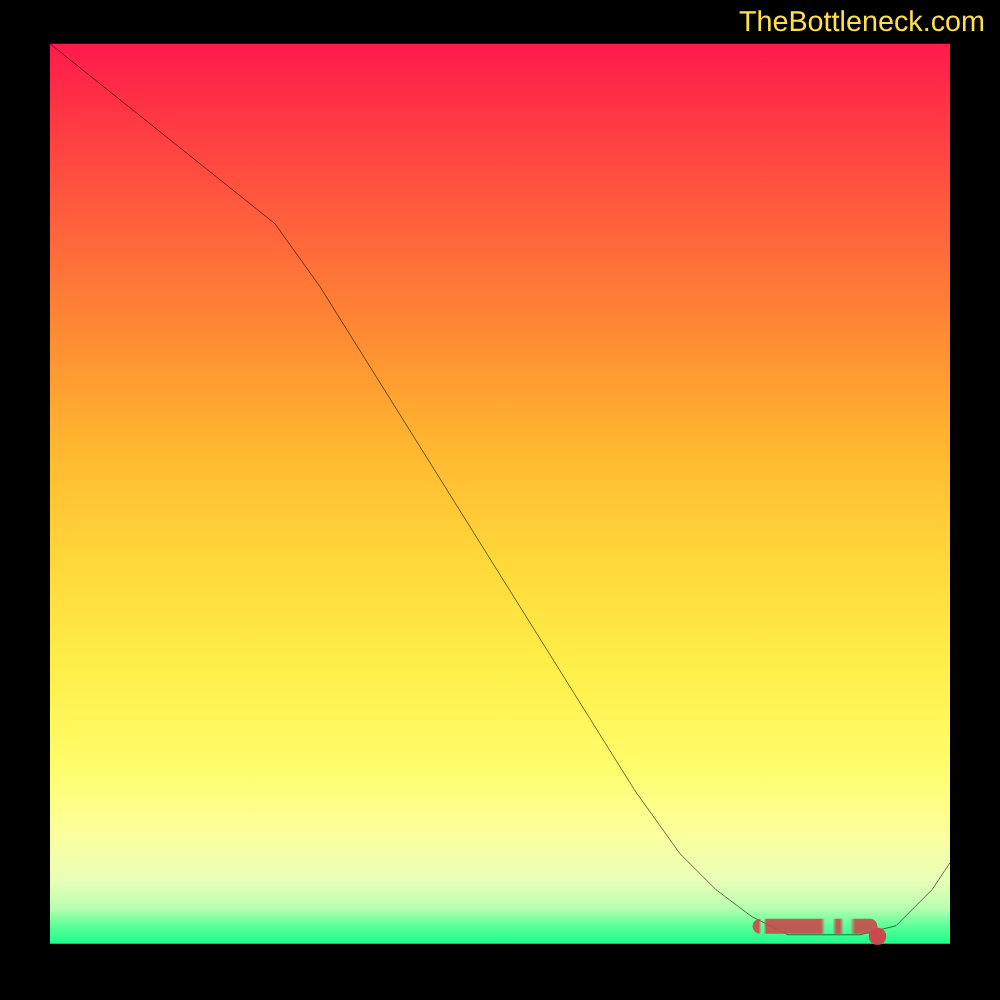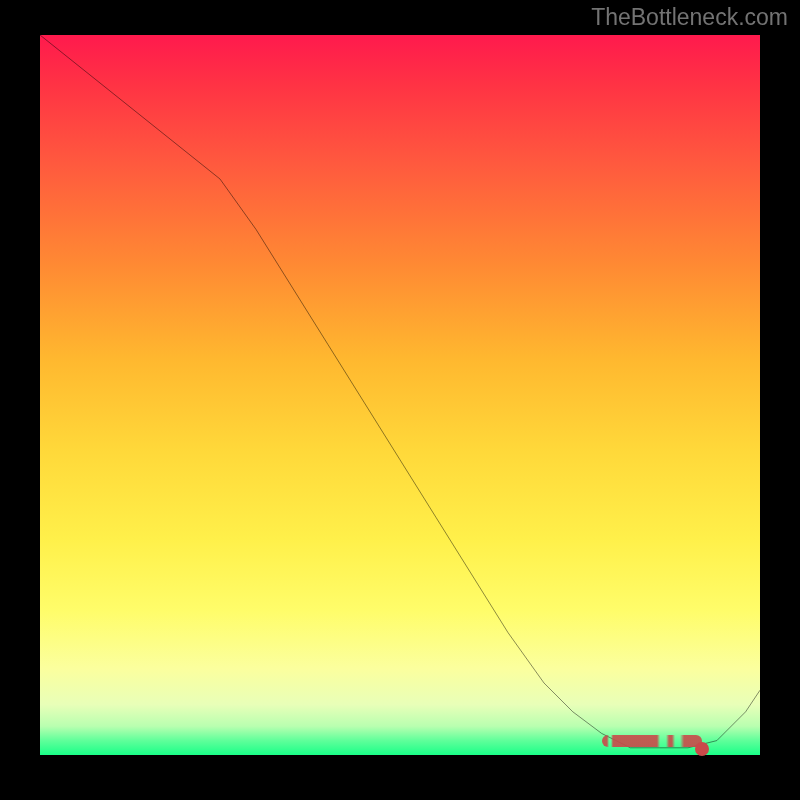--- a/index.html
+++ b/index.html
@@ -14,21 +14,21 @@
   .outer {
     position: relative;
     width: 800px;
     height: 800px;
     background: #000;
   }
   .attribution {
     position: absolute;
     top: 4px;
     right: 12px;
-    color: #737373;
+    color: #fde047;
     font-size: 23px;
     letter-spacing: 0px;
   }
   .plot {
     position: absolute;
     left: 40px;
     top: 35px;
     width: 720px;
     height: 720px;
   }

